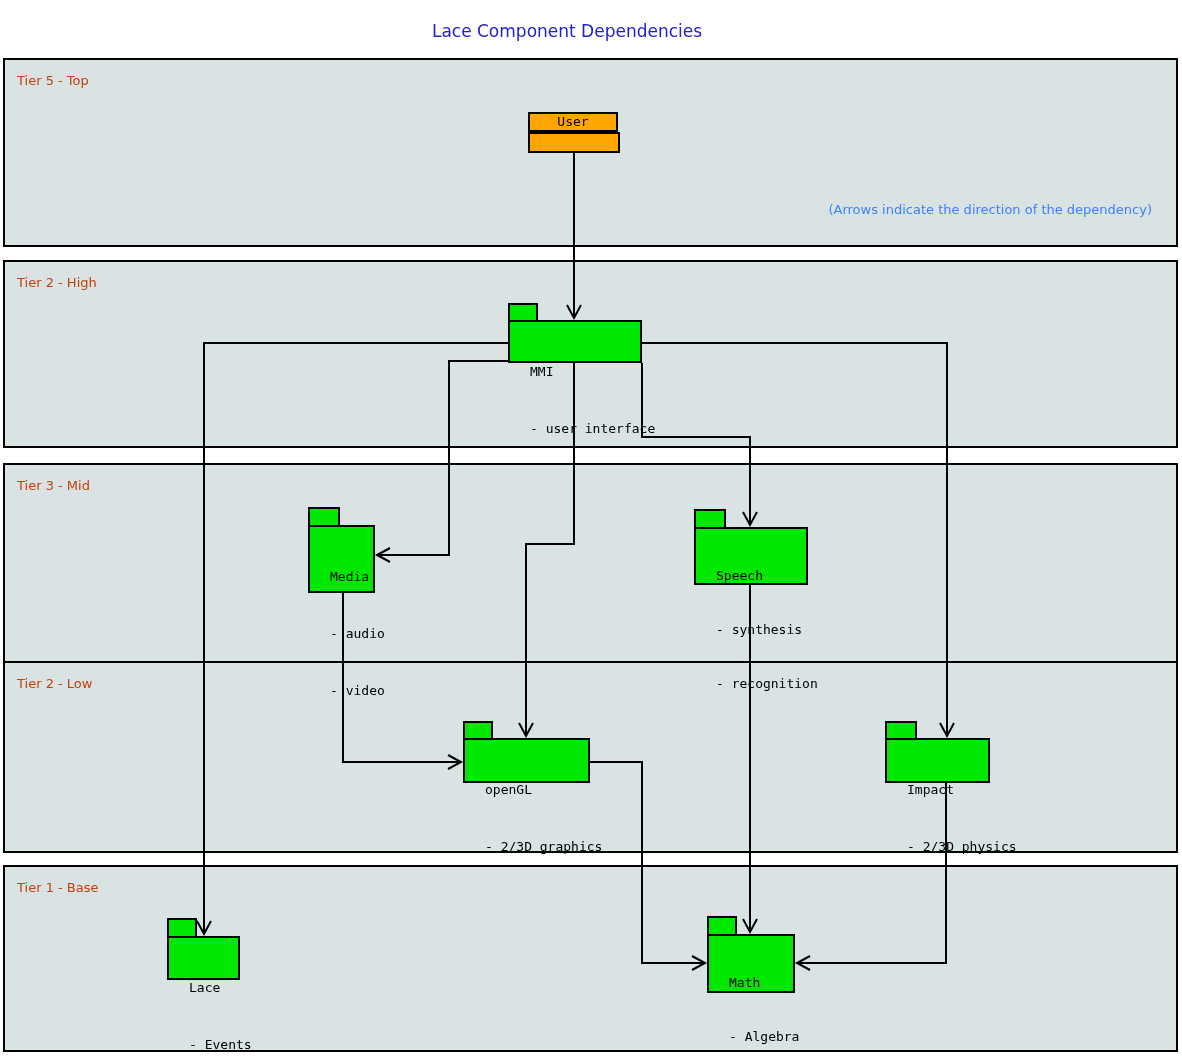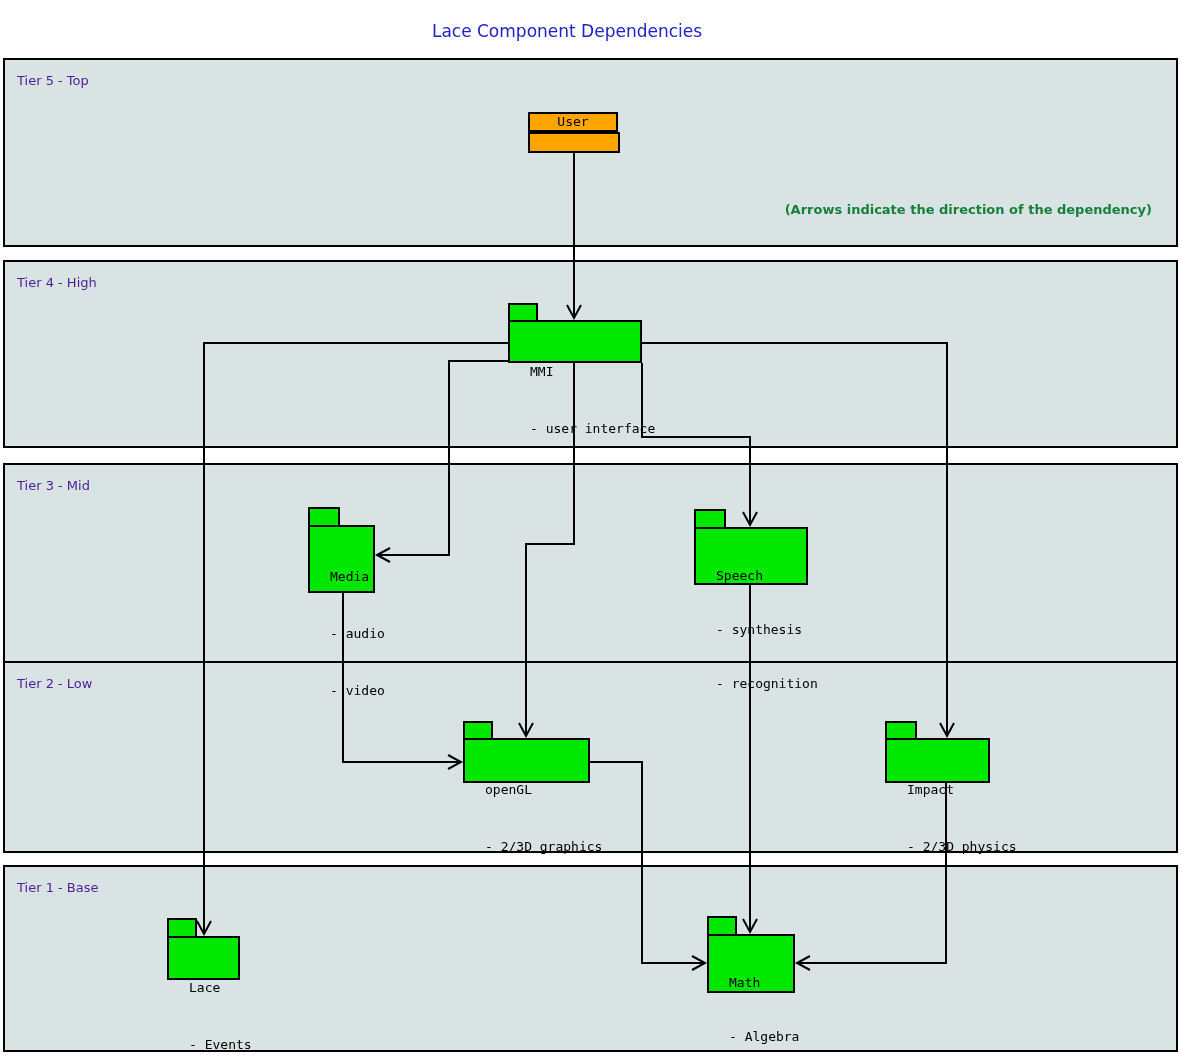--- a/index.html
+++ b/index.html
@@ -11,29 +11,29 @@
   }
   *{margin:0;padding:0;box-sizing:border-box;}
   body{background:#ffffff;font-family:"DejaVu Sans",sans-serif;}
   #stage{position:relative;width:1182px;height:1056px;background:#ffffff;overflow:hidden;}
 
   .diagram-title{
     position:absolute;top:21px;left:0;width:1134px;text-align:center;
     font-size:17px;color:var(--title-blue);font-weight:normal;
   }
   .annotation{
-    position:absolute;top:202px;right:30px;font-size:13px;color:#15803d;font-weight:bold;
+    position:absolute;top:202px;right:30px;font-size:13px;color:#3b82f6;
   }
 
   .tier{
     position:absolute;left:3px;width:1175px;
     background:var(--tier-fill);border:2px solid var(--line);
   }
   .tier-label{
-    position:absolute;left:12px;top:13px;font-size:13px;color:#4c1d95;text-align:right;
+    position:absolute;left:12px;top:13px;font-size:13px;color:#c2410c;text-align:right;
   }
 
   #wires{position:absolute;left:0;top:0;width:1182px;height:1056px;z-index:2;}
   #wires polyline{fill:none;stroke:var(--line);stroke-width:2;}
 
   .comp{position:absolute;z-index:3;font-family:"DejaVu Sans Mono",monospace;font-size:13px;color:#000;}
   .tab{
     position:absolute;background:var(--green);
     border:2px solid var(--line);border-bottom:none;
   }
@@ -55,21 +55,21 @@
 <body>
 
 <div id="stage">
 
   <h1 class="diagram-title">Lace Component Dependencies</h1>
 
   <div class="tier" style="top:58px;height:189px;">
     <span class="tier-label">Tier 5 - Top</span>
   </div>
   <div class="tier" style="top:260px;height:188px;">
-    <span class="tier-label">Tier 4 - High</span>
+    <span class="tier-label">Tier 2 - High</span>
   </div>
   <div class="tier" style="top:463px;height:210px;">
     <span class="tier-label">Tier 3 - Mid</span>
   </div>
   <div class="tier" style="top:661px;height:192px;">
     <span class="tier-label">Tier 2 - Low</span>
   </div>
   <div class="tier" style="top:865px;height:187px;">
     <span class="tier-label">Tier 1 - Base</span>
   </div>

